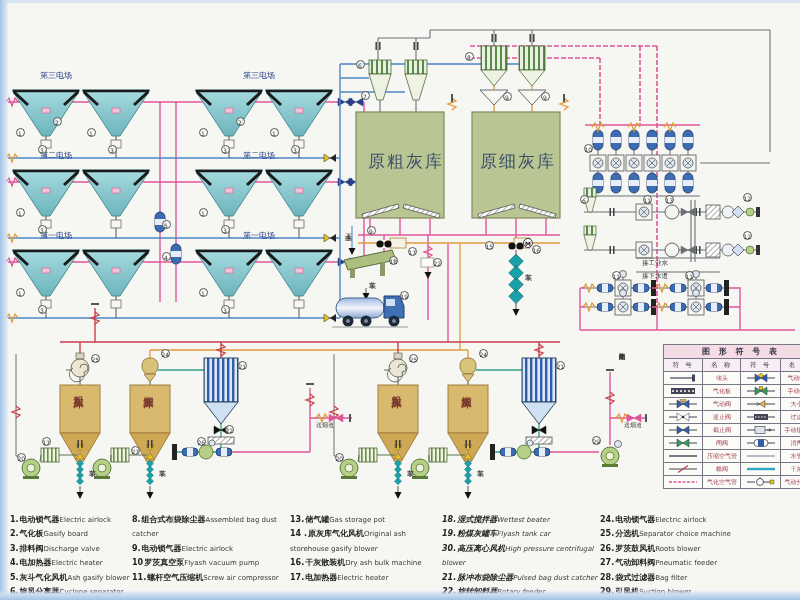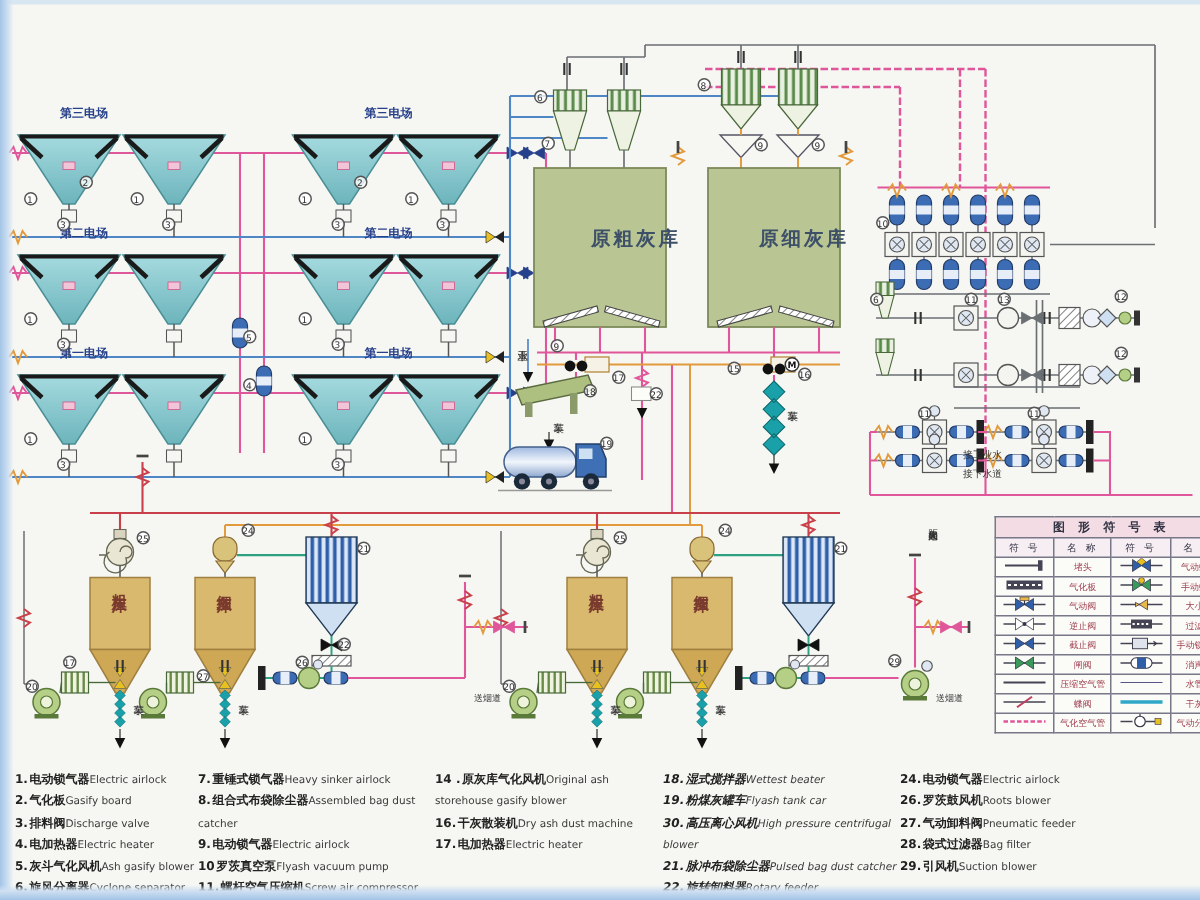--- a/index.html
+++ b/index.html
@@ -13,23 +13,23 @@
   svg.diagram{position:absolute;left:0;top:0;}
 
   
   .pp{stroke:var(--c-pink);fill:none;stroke-width:1.4;}
   .ppd{stroke:var(--c-pink);fill:none;stroke-width:1.6;stroke-dasharray:5 2;}
   .pr{stroke:var(--c-red);fill:none;stroke-width:1.4;}
   .po{stroke:var(--c-orange);fill:none;stroke-width:1.3;}
   .pb{stroke:var(--c-blue);fill:none;stroke-width:1.4;}
   .pg{stroke:var(--c-gray);fill:none;stroke-width:1.1;}
 
-  .lbl{position:absolute;color:#27408b;font-weight:bold;font-size:8px;white-space:nowrap;}
-  .lbl.big{font-size:13px;color:#3d5068;letter-spacing:2px;margin-left:26px;}
-  .lbl.sm{font-size:6.5px;color:#333;font-weight:normal;margin-top:40px;}
+  .lbl{position:absolute;color:#27408b;font-weight:normal;font-size:8px;white-space:nowrap;}
+  .lbl.big{font-size:17px;color:#3d5068;letter-spacing:2px;}
+  .lbl.sm{font-size:6.5px;color:#333;font-weight:normal;}
   .vlabel{position:absolute;writing-mode:vertical-rl;text-orientation:upright;
           color:#333;font-size:7px;line-height:8px;white-space:nowrap;}
   .vlabel.silo{font-size:10px;font-weight:bold;color:#7a3b2e;letter-spacing:1px;}
   .callout{position:absolute;width:9px;height:9px;border:0.8px solid #555;border-radius:50%;
            font-size:6px;line-height:9px;text-align:center;color:#333;
            background:rgba(255,255,255,0.8);box-sizing:border-box;}
   .motor{position:absolute;width:10px;height:10px;border:0.9px solid #333;border-radius:50%;
          font-size:6px;font-weight:bold;line-height:10px;text-align:center;color:#111;
          background:#fff;box-sizing:border-box;}
 
@@ -714,42 +714,43 @@
   <div class="legend">
       <div class="lcol">
         <div class="li"><span class="num">1.</span><span class="zh">电动锁气器</span><span class="en">Electric airlock</span></div>
         <div class="li"><span class="num">2.</span><span class="zh">气化板</span><span class="en">Gasify board</span></div>
         <div class="li"><span class="num">3.</span><span class="zh">排料阀</span><span class="en">Discharge valve</span></div>
         <div class="li"><span class="num">4.</span><span class="zh">电加热器</span><span class="en">Electric heater</span></div>
         <div class="li"><span class="num">5.</span><span class="zh">灰斗气化风机</span><span class="en">Ash gasify blower</span></div>
         <div class="li"><span class="num">6.</span><span class="zh">旋风分离器</span><span class="en">Cyclone separator</span></div>
       </div>
       <div class="lcol">
-        <div class="li"><span class="num">7.</span><span class="zh">重锤式锁气器</span><span class="en">Heavy sinker airlock</span></div>
         <div class="li"><span class="num">8.</span><span class="zh">组合式布袋除尘器</span><span class="en">Assembled bag dust catcher</span></div>
         <div class="li"><span class="num">9.</span><span class="zh">电动锁气器</span><span class="en">Electric airlock</span></div>
         <div class="li"><span class="num">10</span><span class="zh">罗茨真空泵</span><span class="en">Flyash vacuum pump</span></div>
         <div class="li"><span class="num">11.</span><span class="zh">螺杆空气压缩机</span><span class="en">Screw air compressor</span></div>
         <div class="li"></div>
       </div>
       <div class="lcol">
+        <div class="li"><span class="num">13.</span><span class="zh">储气罐</span><span class="en">Gas storage pot</span></div>
         <div class="li"><span class="num">14 .</span><span class="zh">原灰库气化风机</span><span class="en">Original ash storehouse gasify blower</span></div>
-        <div class="li"><span class="num">16.</span><span class="zh">干灰散装机</span><span class="en">Dry ash dust machine</span></div>
+        <div class="li"><span class="num">16.</span><span class="zh">干灰散装机</span><span class="en">Dry ash bulk machine</span></div>
         <div class="li"><span class="num">17.</span><span class="zh">电加热器</span><span class="en">Electric heater</span></div>
       </div>
       <div class="lcol">
         <div class="li"><span class="num">18.</span><span class="zh">湿式搅拌器</span><span class="en">Wettest beater</span></div>
         <div class="li"><span class="num">19.</span><span class="zh">粉煤灰罐车</span><span class="en">Flyash tank car</span></div>
         <div class="li"><span class="num">30.</span><span class="zh">高压离心风机</span><span class="en">High pressure centrifugal blower</span></div>
         <div class="li"><span class="num">21.</span><span class="zh">脉冲布袋除尘器</span><span class="en">Pulsed bag dust catcher</span></div>
         <div class="li"><span class="num">22.</span><span class="zh">旋转卸料器</span><span class="en">Rotary feeder</span></div>
         <div class="li"></div>
       </div>
       <div class="lcol">
         <div class="li"><span class="num">24.</span><span class="zh">电动锁气器</span><span class="en">Electric airlock</span></div>
+        <div class="li"><span class="num">25.</span><span class="zh">分选机</span><span class="en">Separator choice machine</span></div>
         <div class="li"><span class="num">26.</span><span class="zh">罗茨鼓风机</span><span class="en">Roots blower</span></div>
         <div class="li"><span class="num">27.</span><span class="zh">气动卸料阀</span><span class="en">Pneumatic feeder</span></div>
         <div class="li"><span class="num">28.</span><span class="zh">袋式过滤器</span><span class="en">Bag filter</span></div>
         <div class="li"><span class="num">29.</span><span class="zh">引风机</span><span class="en">Suction blower</span></div>
       </div>
     </div>
 
   <div class="edge-l"></div>
   <div class="edge-b"></div>
 </div>

